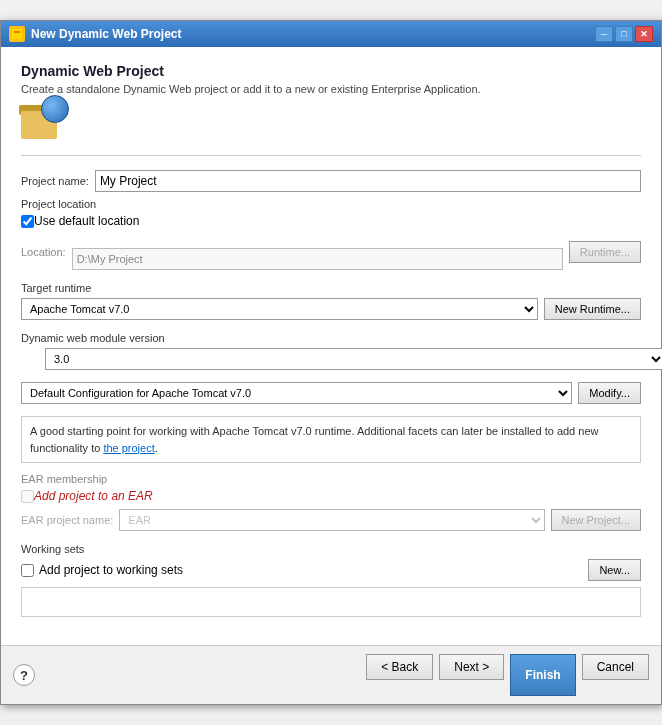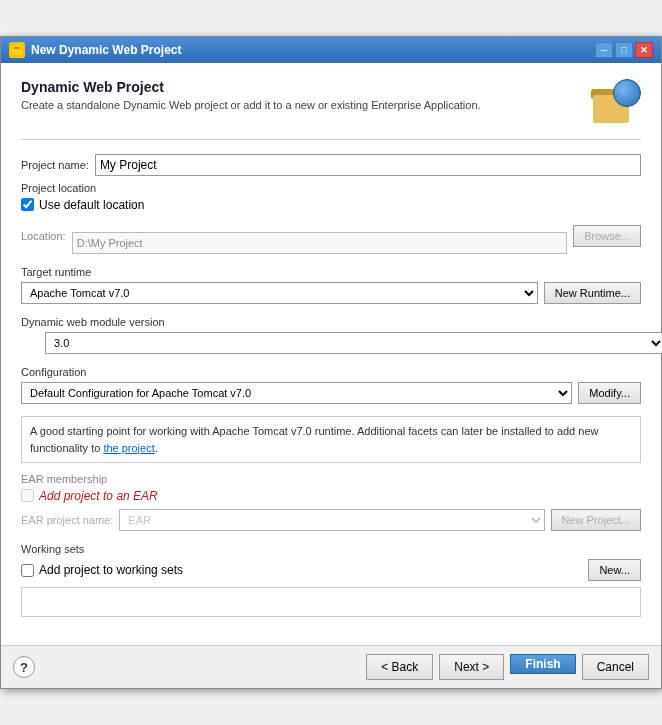--- a/index.html
+++ b/index.html
@@ -59,23 +59,24 @@
       justify-content: center;
       cursor: pointer;
     }
     .title-btn.close { background: #e05050; border-color: #c03030; }
     .content-area {
       padding: 16px 20px;
       background: white;
     }
     .page-header {
       display: flex;
-      justify-content: space-between;
+      justify-content: flex-start;
       align-items: flex-start;
       margin-bottom: 12px;
+      flex-direction: column;
     }
     .page-header-text h2 {
       font-size: 14px;
       font-weight: bold;
       color: #1a1a2e;
       margin-bottom: 4px;
     }
     .page-header-text p {
       font-size: 11px;
       color: #444;
@@ -109,22 +110,21 @@
       background: white;
     }
     .section-label {
       font-size: 11px;
       color: #333;
       font-weight: normal;
       margin-bottom: 4px;
     }
     .checkbox-row {
       display: flex;
-      align-items: flex-start;
-      gap: 5px;
+      align-items: flex-end;
       margin-bottom: 6px;
     }
     .checkbox-row input[type="checkbox"] {
       width: 13px;
       height: 13px;
     }
     .location-row {
       display: flex;
       align-items: center;
       gap: 6px;
@@ -232,21 +232,21 @@
       padding: 0 14px;
       border: 1px solid #999;
       background: linear-gradient(to bottom, #f5f5f5, #e0e0e0);
       font-size: 12px;
       cursor: pointer;
     }
     .btn-finish {
       background: linear-gradient(to bottom, #5a9fe0, #3a7fc0);
       color: white;
       border: 1px solid #2a5fa0;
-      height: 20px;
+      height: 42px;
       padding: 0 14px;
       font-size: 12px;
       cursor: pointer;
       font-weight: bold;
     }
     .help-icon {
       width: 22px;
       height: 22px;
       border: 1px solid #999;
       border-radius: 50%;
@@ -342,21 +342,21 @@
 
     <div class="form-section">
       <div class="section-label">Project location</div>
       <div class="checkbox-row">
         <input type="checkbox" id="useDefault" checked="" style="">
         <label for="useDefault">Use default location</label>
       </div>
       <div class="location-row">
         <span class="location-label">Location:</span>
         <input type="text" class="location-input" value="D:\My Project" style="">
-        <button class="btn btn-disabled">Browse...</button>
+        <button class="btn btn-disabled">Runtime...</button>
       </div>
     </div>
 
     <div class="form-section">
       <div class="section-label">Target runtime</div>
       <div class="select-row">
         <select class="form-select">
           <option>Apache Tomcat v7.0</option>
           <option>None</option>
         </select>
@@ -368,21 +368,20 @@
       <div class="section-label">Dynamic web module version</div>
       <select class="form-select-full">
         <option>3.0</option>
         <option>2.5</option>
         <option>2.4</option>
         <option>2.3</option>
       </select>
     </div>
 
     <div class="form-section">
-      <div class="section-label">Configuration</div>
       <div class="select-row">
         <select class="form-select">
           <option>Default Configuration for Apache Tomcat v7.0</option>
         </select>
         <button class="btn">Modify...</button>
       </div>
     </div>
 
     <div class="description-box">
       <span>A good starting point for working with Apache Tomcat v7.0 runtime. Additional facets can later be installed to add new functionality to </span><a href="#">the project</a><span>.</span>

